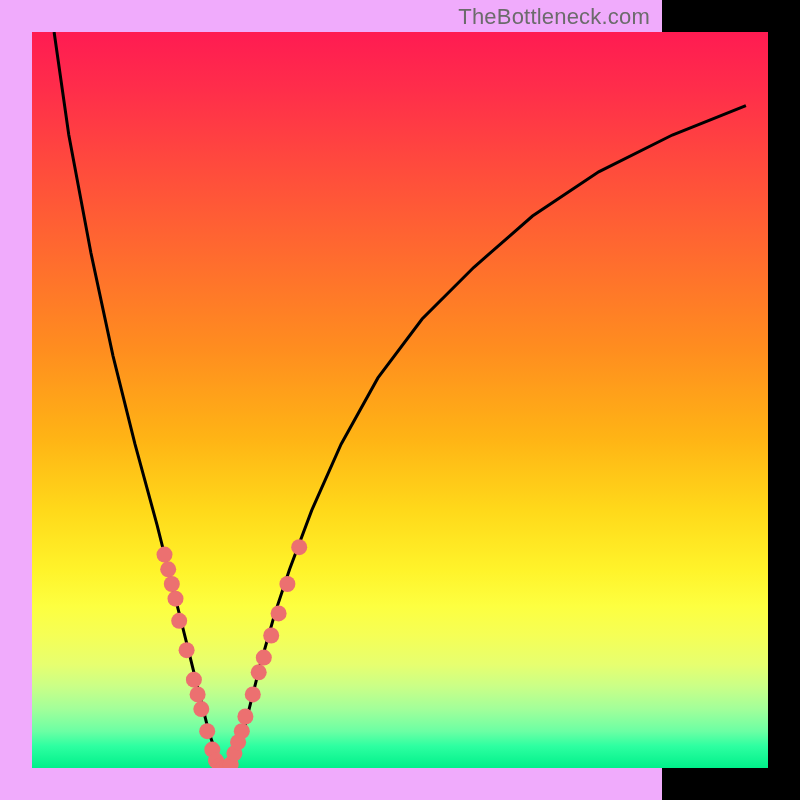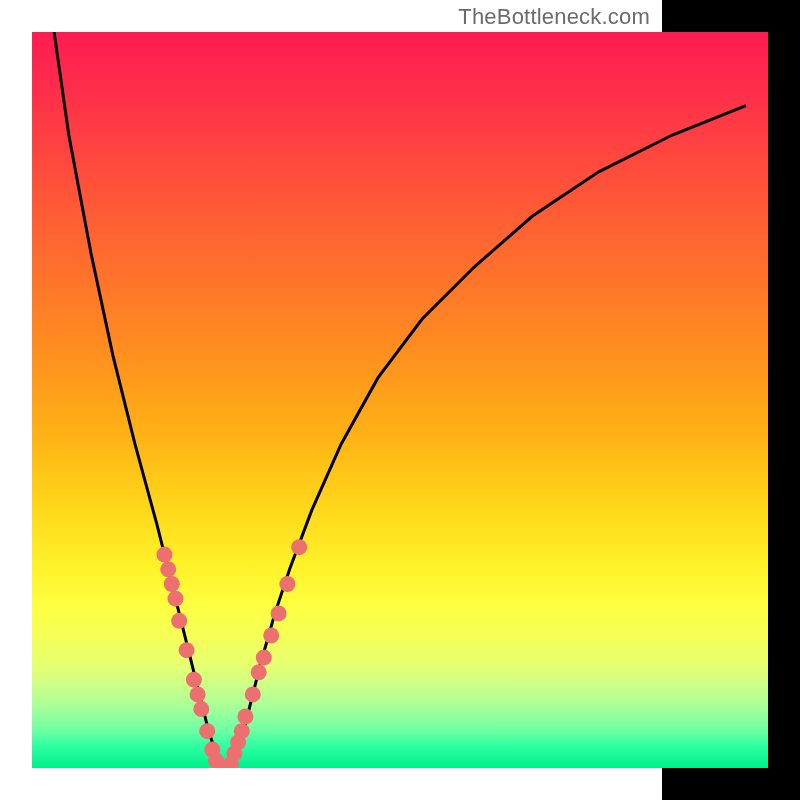--- a/index.html
+++ b/index.html
@@ -10,21 +10,21 @@
     background: #000;
     overflow: hidden;
     font-family: Arial, Helvetica, sans-serif;
   }
   .frame {
     position: absolute;
     top: 0;
     left: 0;
     width: 662px;
     height: 800px;
-    background: #ffffff;
+    background: #f0abfc;
   }
   .plot-area {
     position: absolute;
     top: 32px;
     left: 32px;
     width: 736px;
     height: 736px;
     overflow: hidden;
   }
   .grad {

